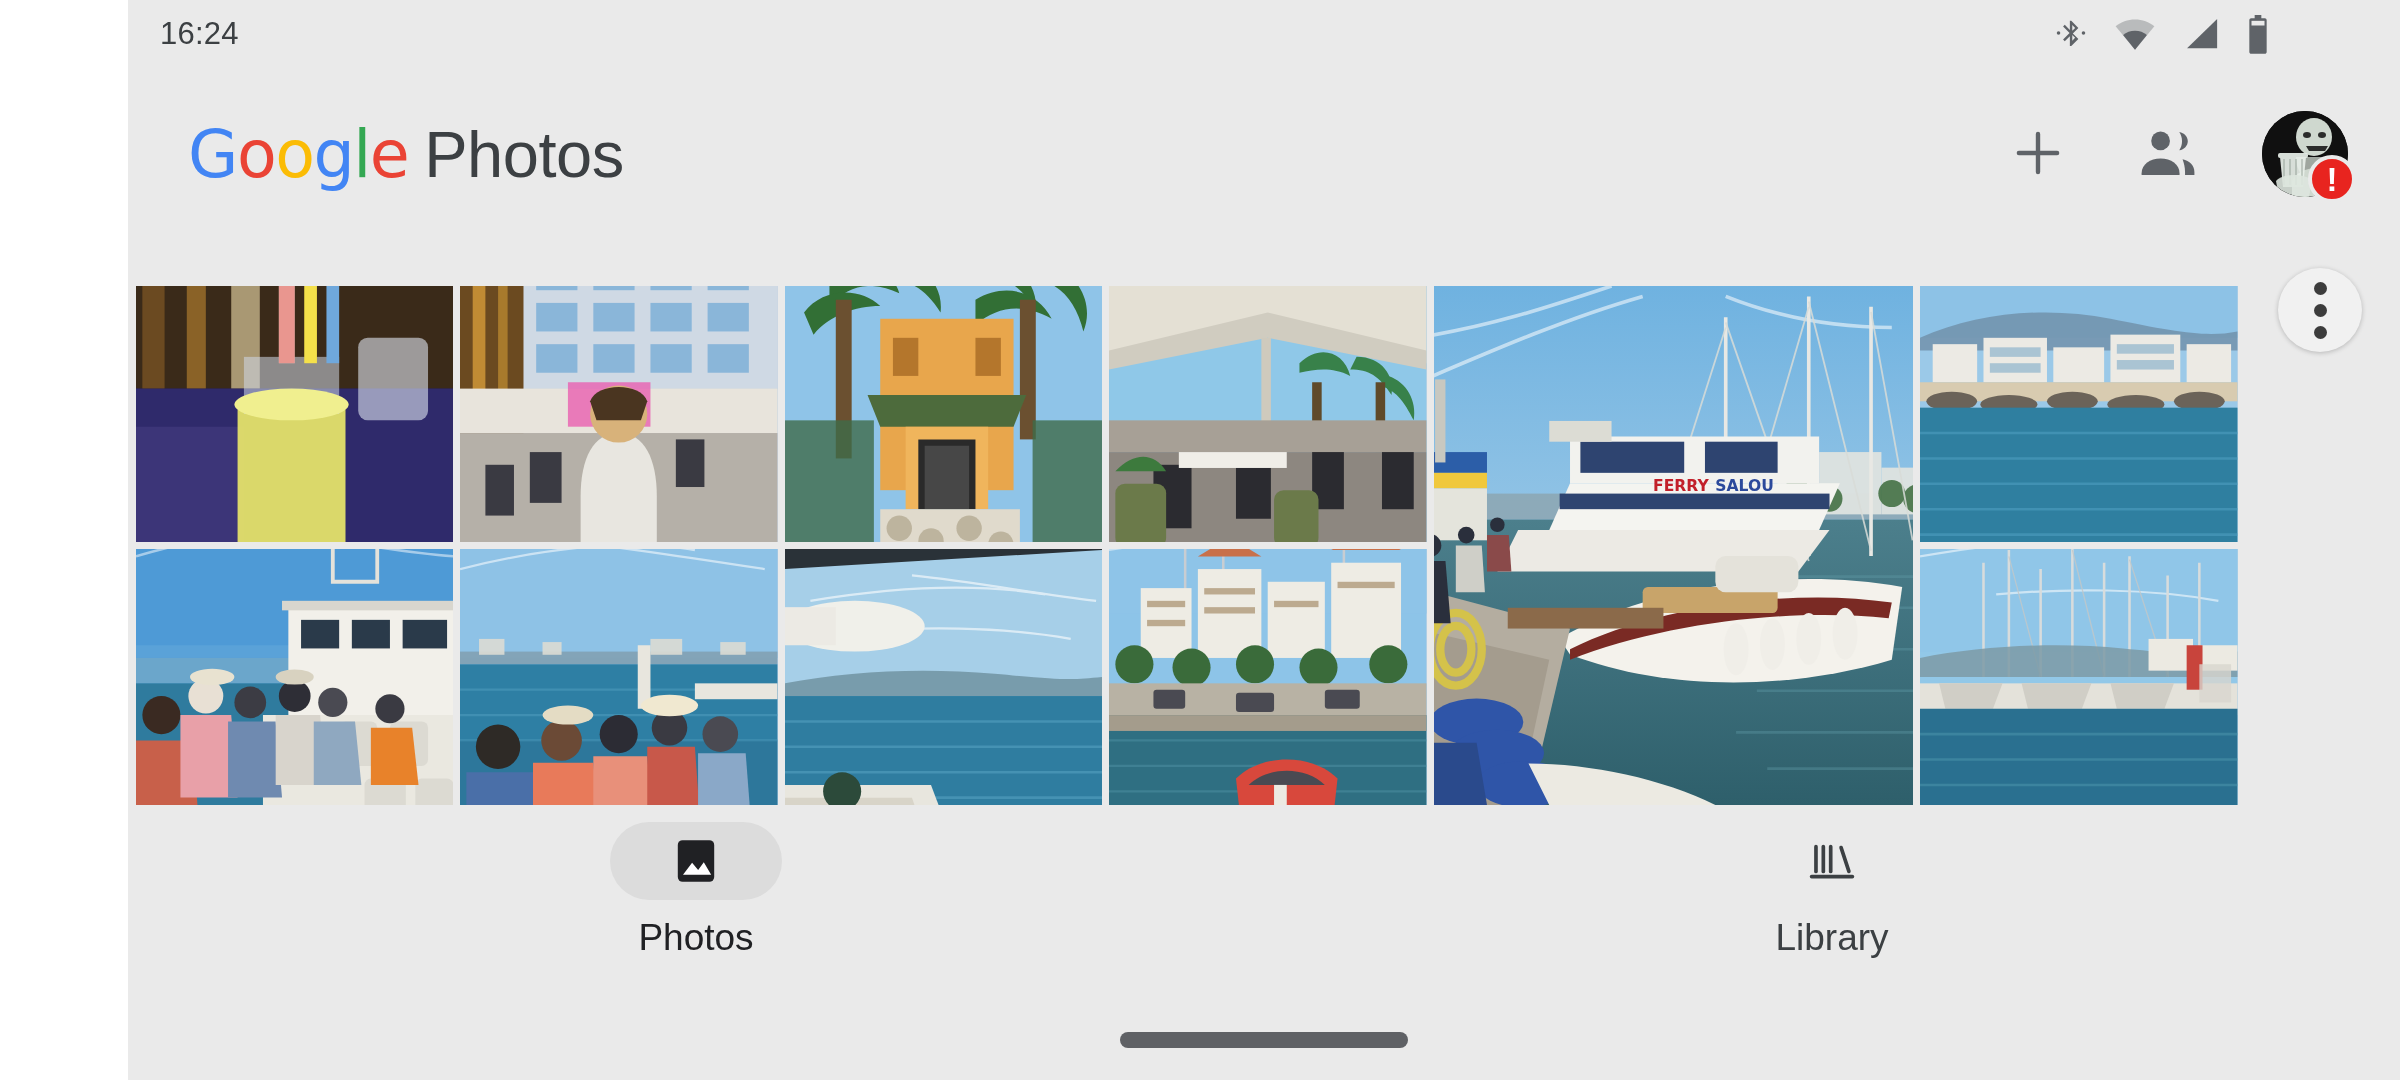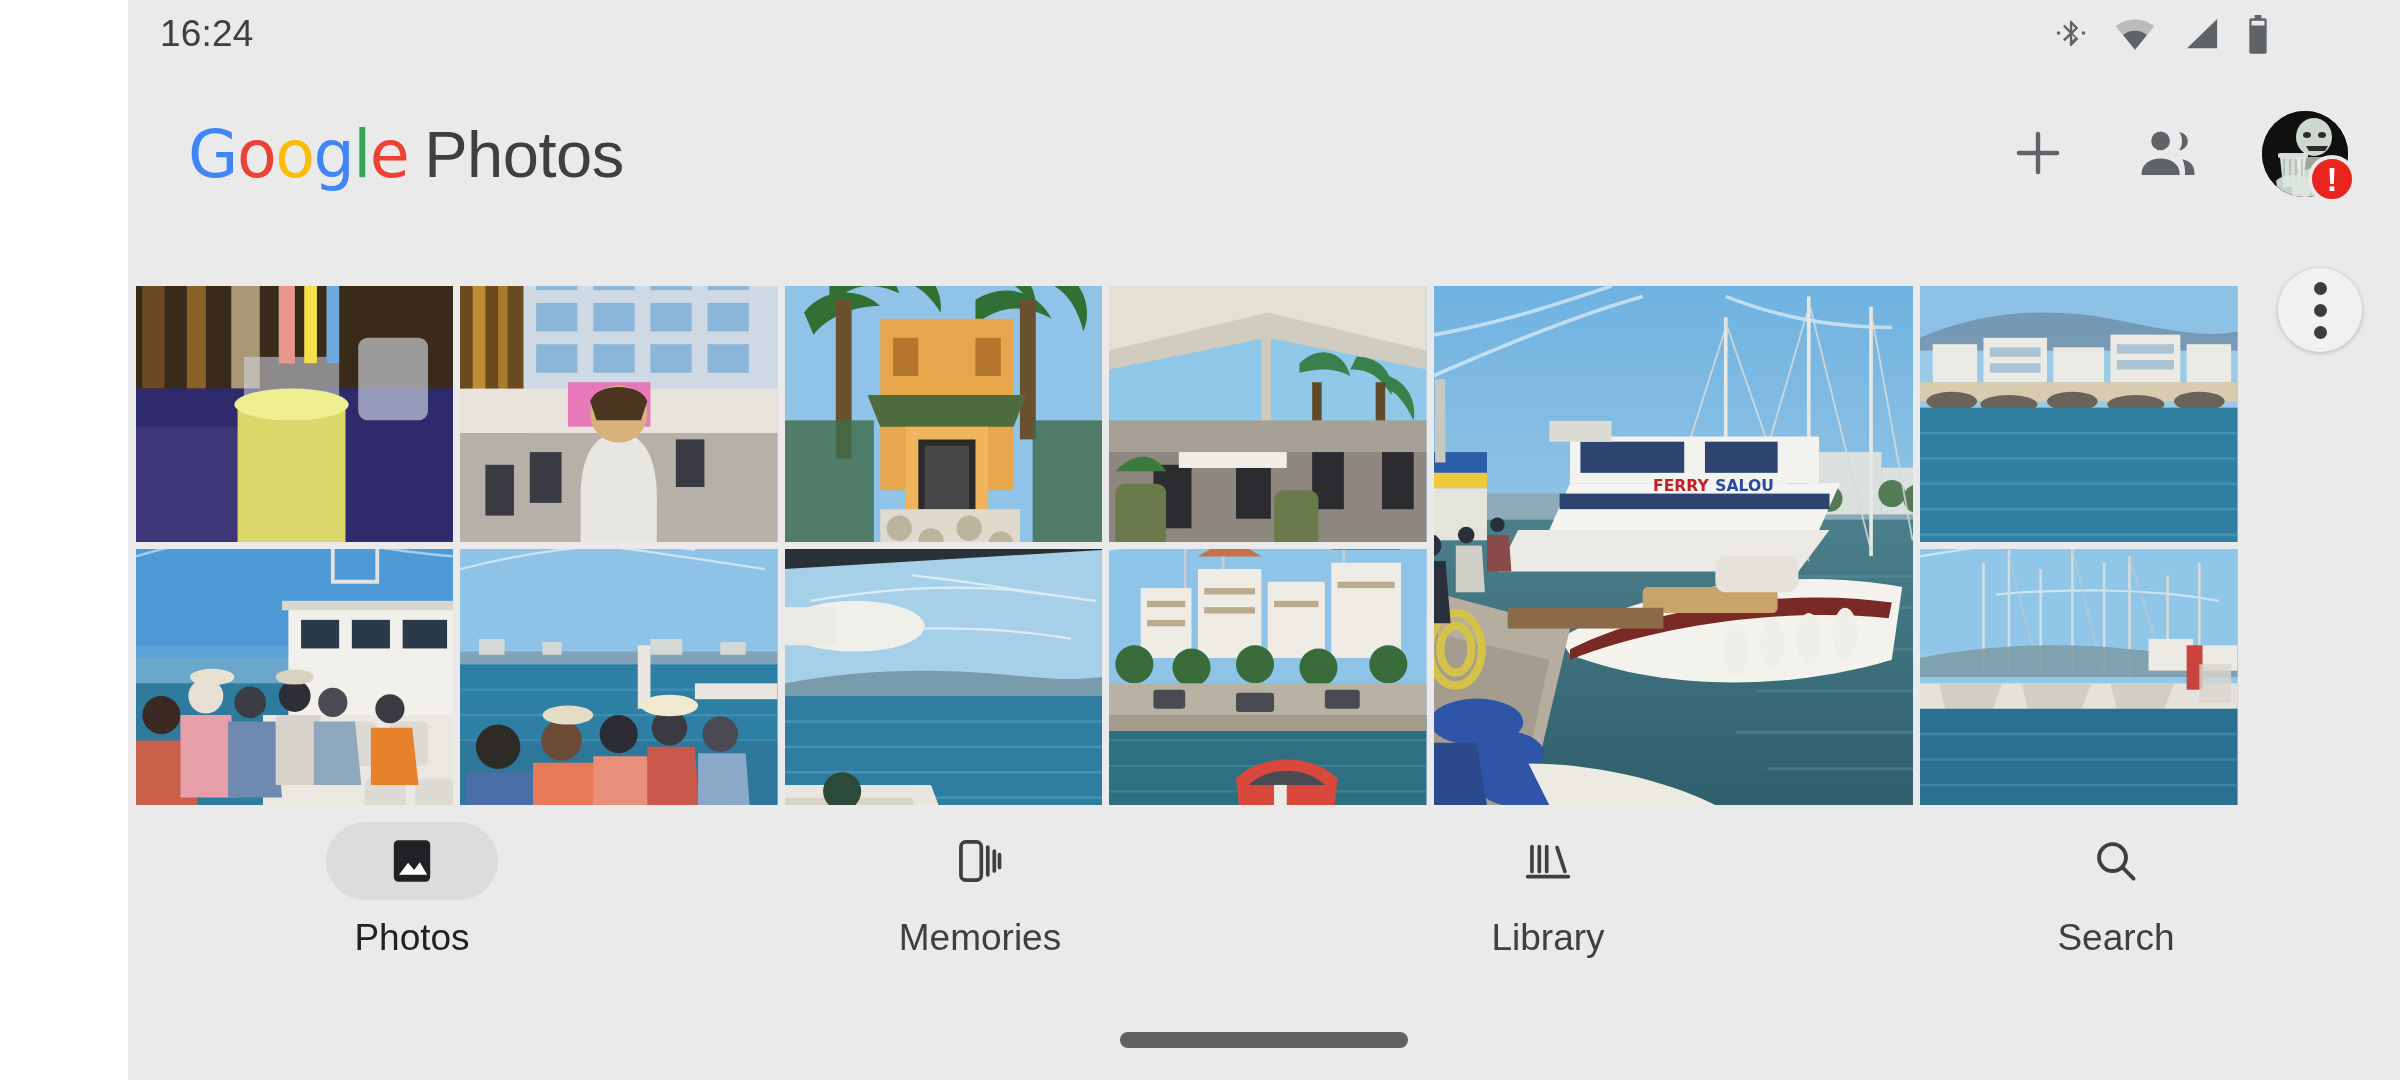--- a/index.html
+++ b/index.html
@@ -50,21 +50,21 @@
     width: 2400px;
     height: 68px;
     background: #eaeaea;
     display: flex;
     align-items: center;
     justify-content: space-between;
     box-sizing: border-box;
     padding: 0 130px 0 160px;
   }
   .status-clock {
-    font-size: 37px;
+    font-size: 31px;
     color: #3c4043;
     letter-spacing: 0.2px;
     font-weight: 400;
   }
   .status-icons {
     display: flex;
     align-items: center;
     gap: 26px;
   }
   .status-icons svg { display: block; }
@@ -856,59 +856,35 @@
           <span>
             <svg width="52" height="52" viewBox="0 0 24 24">
               <rect x="3.6" y="2.4" width="16.8" height="19.2" rx="2.2" fill="#202124"></rect>
               <path d="M6 18.4l4.2-5.6 2.8 3.4 2.6-3.6 3.4 5.8z" fill="#ffffff"></path>
             </svg>
           </span>
         </span>
         <span class="nav-label">Photos</span>
       </button>
 
-      <button class="nav-item">
-        <span class="nav-pill">
-          <span>
-            <svg width="52" height="52" viewBox="0 0 24 24" fill="none" stroke="#3c4043" stroke-width="1.7" stroke-linecap="round">
-              <rect x="3.2" y="3.2" width="9.4" height="17.6" rx="2.2"></rect>
-              <path d="M15.6 5.6v12.8"></path>
-              <path d="M18.6 7.4v9.2"></path>
-              <path d="M21.0 9.0v6.0"></path>
-            </svg>
-          </span>
-        </span>
-        <span class="nav-label">Memories</span>
-      </button>
 
       <button class="nav-item">
         <span class="nav-pill">
           <span>
             <svg width="52" height="52" viewBox="0 0 24 24" fill="none" stroke="#3c4043" stroke-width="1.7" stroke-linecap="round">
               <path d="M4.6 5.4v11.4"></path>
               <path d="M8.0 5.4v11.4"></path>
               <path d="M11.4 5.4v11.4"></path>
               <path d="M16.2 5.8l3.6 11.0"></path>
               <path d="M2.6 19.2h18.8"></path>
             </svg>
           </span>
         </span>
         <span class="nav-label">Library</span>
       </button>
 
-      <button class="nav-item">
-        <span class="nav-pill">
-          <span>
-            <svg width="52" height="52" viewBox="0 0 24 24" fill="none" stroke="#3c4043" stroke-width="1.8" stroke-linecap="round">
-              <circle cx="10.4" cy="10.4" r="6.2"></circle>
-              <path d="M15.1 15.1l5.0 5.0"></path>
-            </svg>
-          </span>
-        </span>
-        <span class="nav-label">Search</span>
-      </button>
 
     </div>
 
     <div class="gesture-bar"></div>
 
   </div>
 </div>
 
 </body></html>

